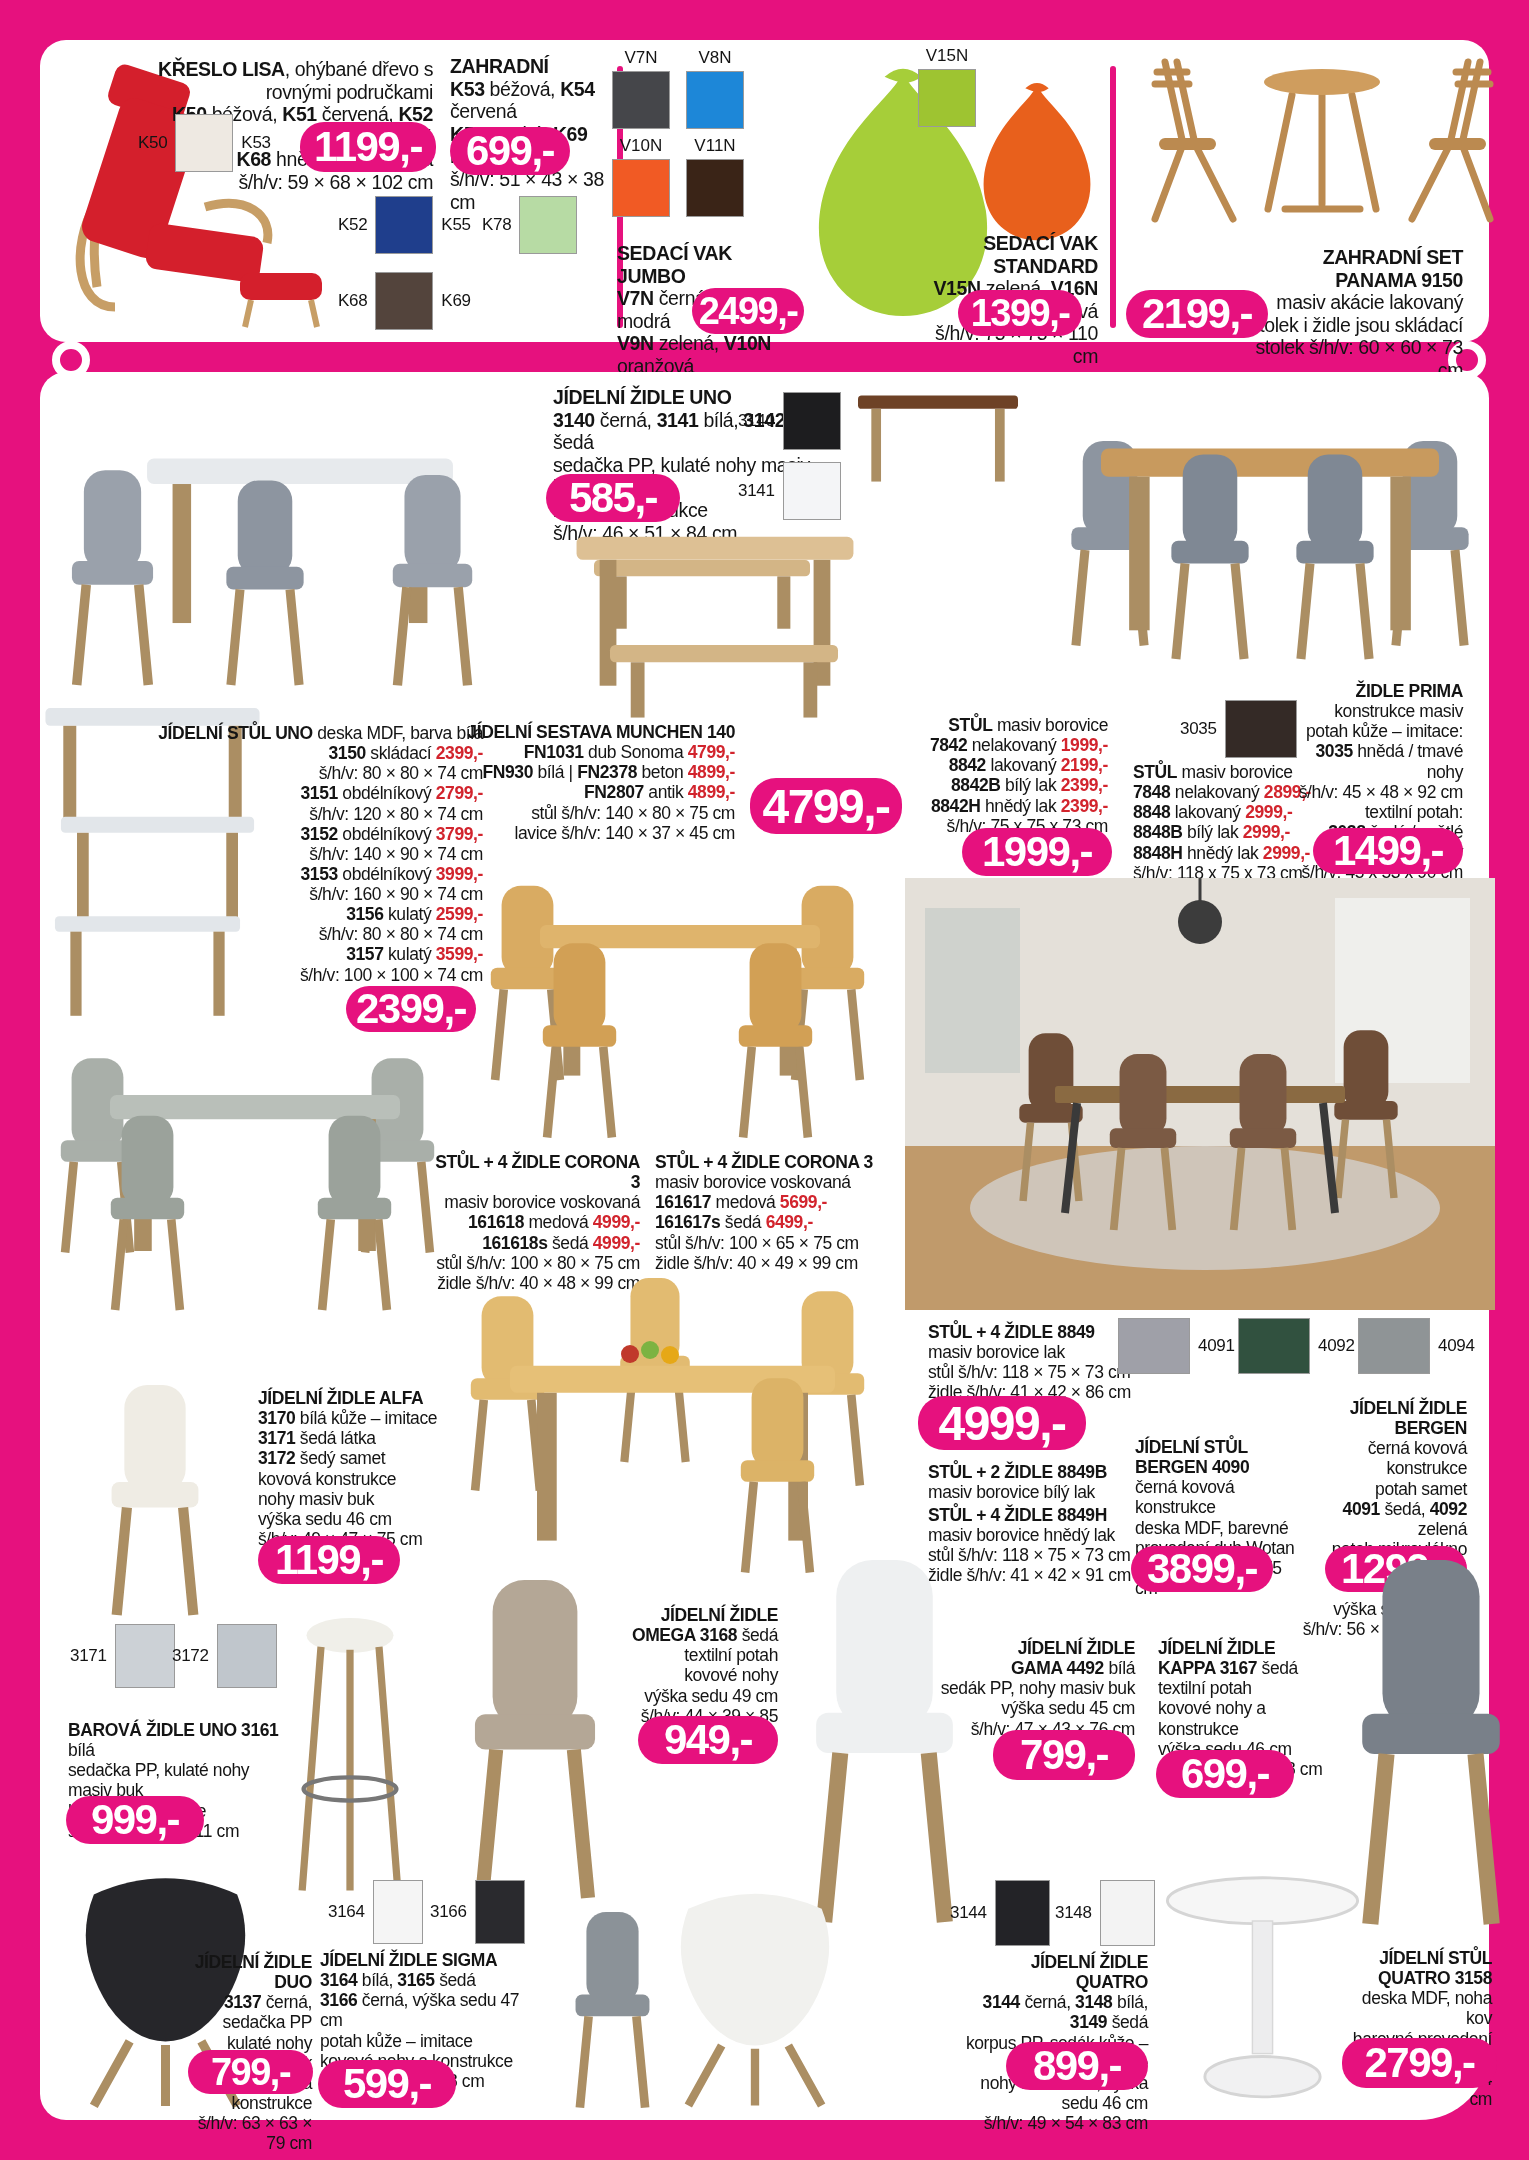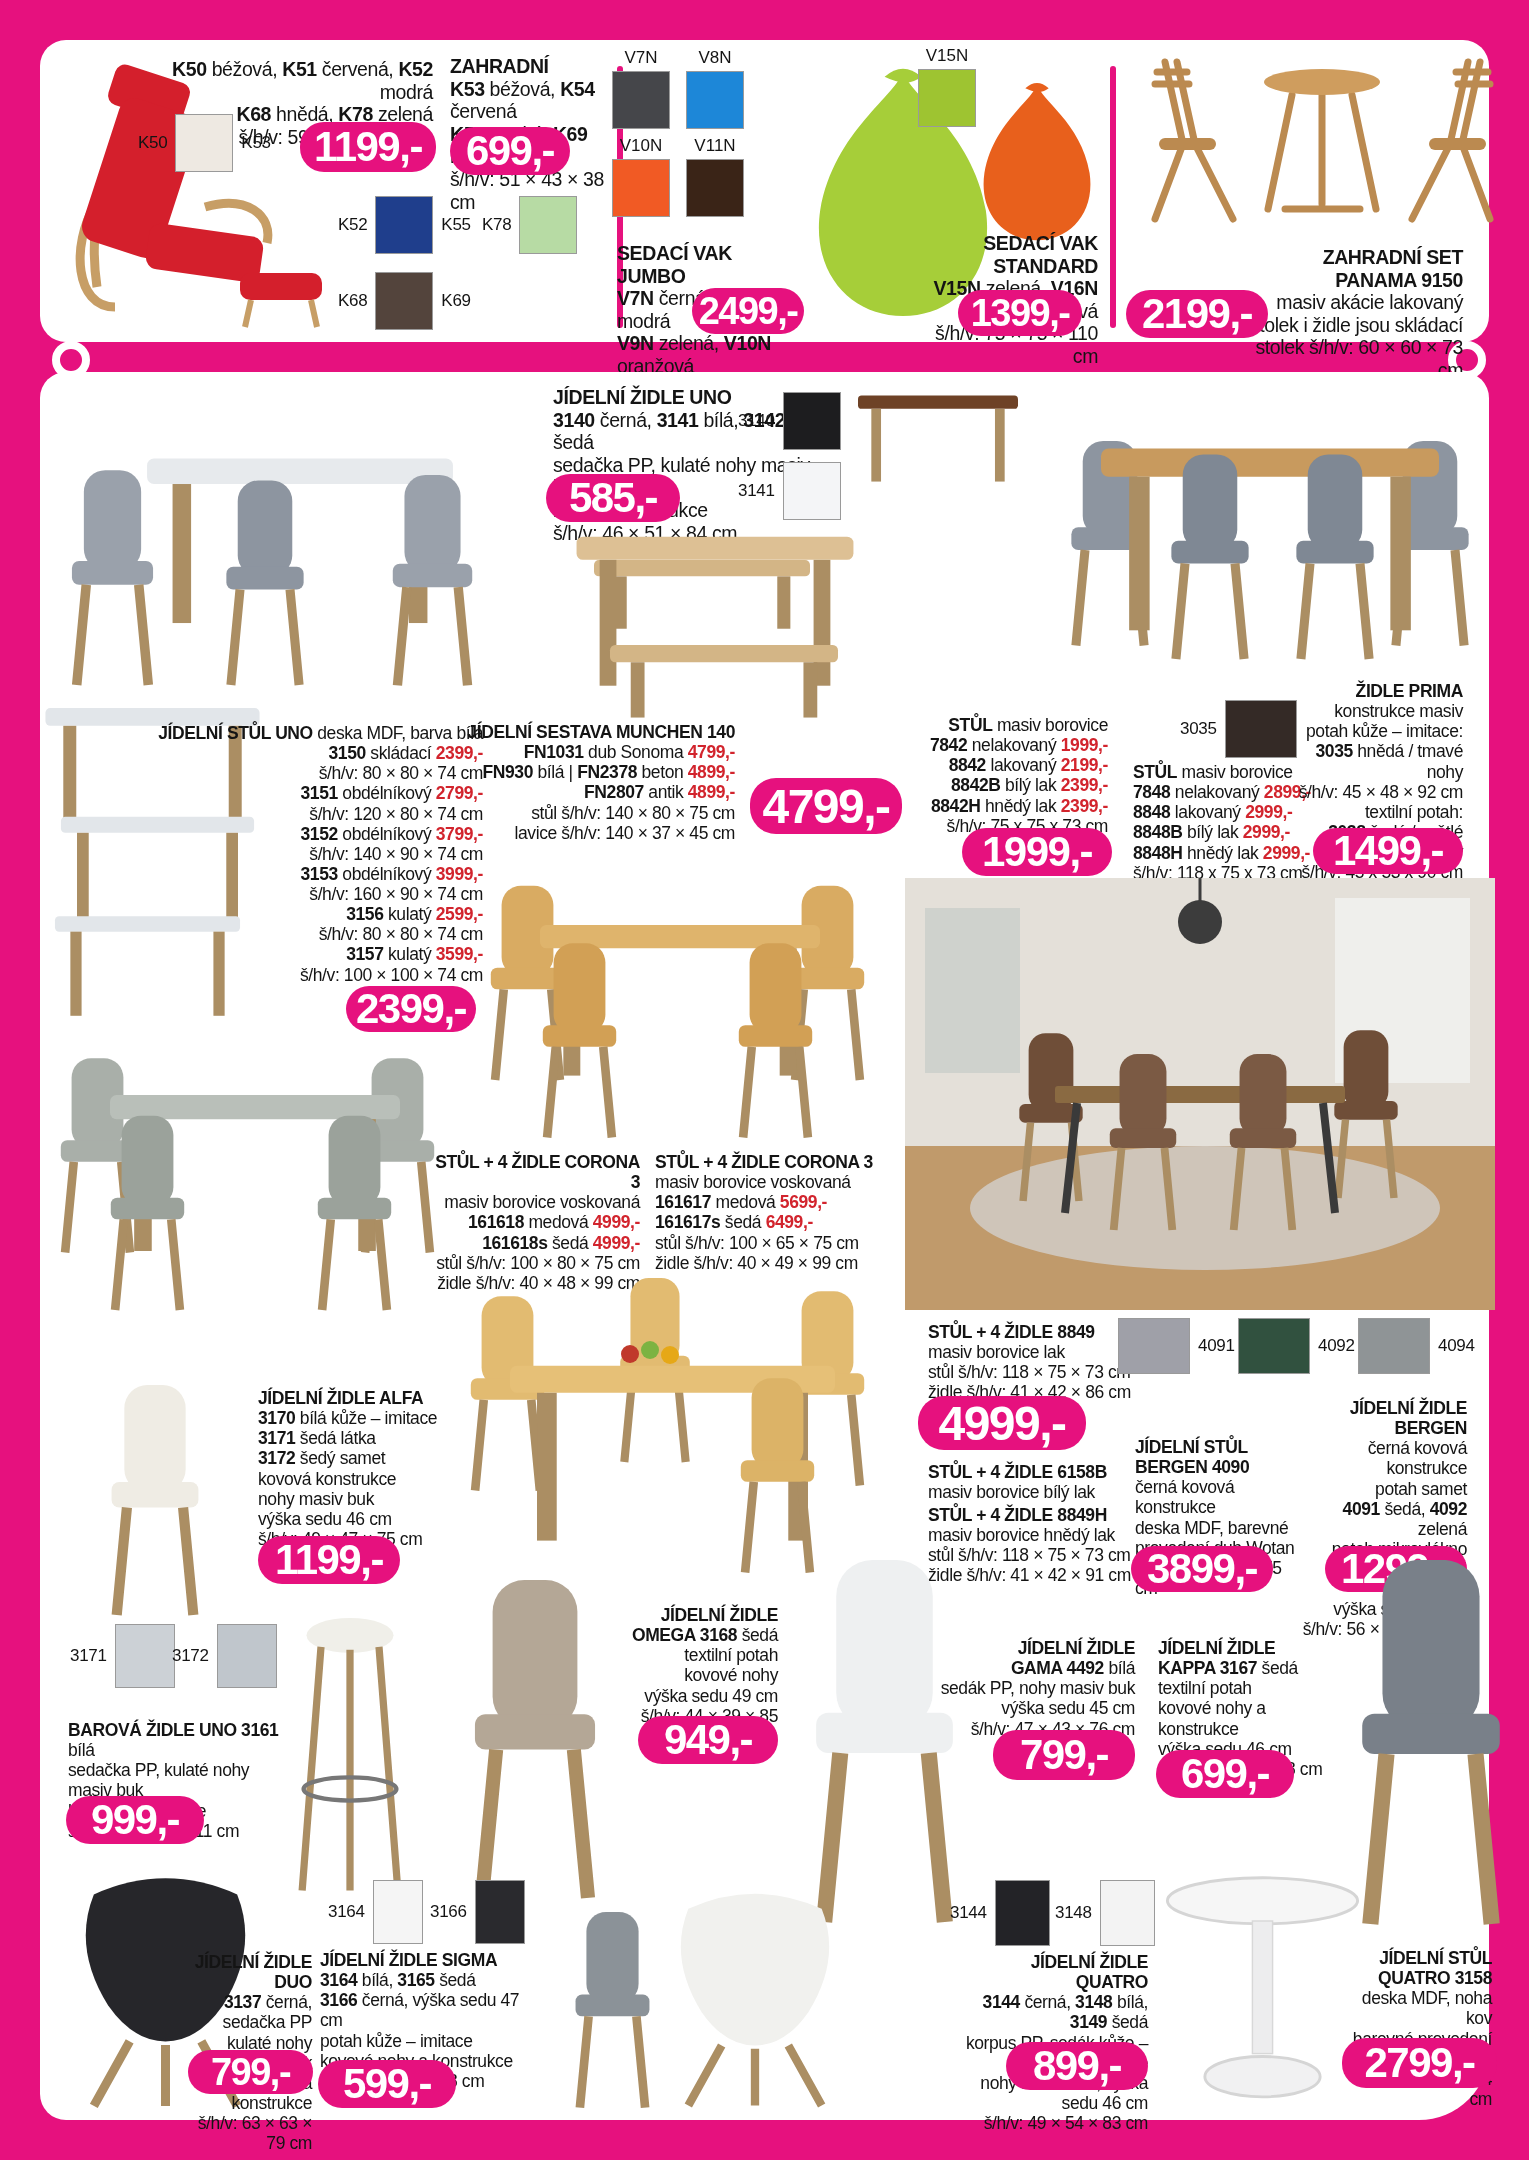--- a/index.html
+++ b/index.html
@@ -83,20 +83,21 @@
     <path d="M42 232 C30 150 60 82 112 55" stroke="#c79e66" stroke-width="9" fill="none"></path>
     <rect x="55" y="18" width="78" height="42" rx="10" fill="#d41f2c" transform="rotate(18 94 39)"></rect>
     <rect x="44" y="48" width="82" height="150" rx="16" fill="#d41f2c" transform="rotate(18 85 123)"></rect>
     <rect x="92" y="175" width="115" height="46" rx="12" fill="#d41f2c" transform="rotate(8 150 198)"></rect>
     <path d="M150 152 C192 140 218 160 212 188" stroke="#c79e66" stroke-width="9" fill="none"></path>
     <rect x="185" y="218" width="82" height="27" rx="10" fill="#d41f2c"></rect>
     <path d="M196 245 L190 272 M256 245 L262 272" stroke="#c79e66" stroke-width="6"></path>
   </svg>
 
   <div class="tb right" style="left:140px;top:58px;width:293px">
+      <div class="ln"><span class="sg-b">KŘESLO LISA</span><span class="sg-n">, ohýbané dřevo s rovnými područkami</span></div>
       <div class="ln"><span class="sg-b">K50</span><span class="sg-n"> béžová, </span><span class="sg-b">K51</span><span class="sg-n"> červená, </span><span class="sg-b">K52</span><span class="sg-n"> modrá</span></div>
       <div class="ln"><span class="sg-b">K68</span><span class="sg-n"> hnědá, </span><span class="sg-b">K78</span><span class="sg-n"> zelená</span></div>
       <div class="ln"><span class="sg-n">š/h/v: 59 × 68 × 102 cm</span></div>
     </div>
   <div class="badge" style="left:300px;top:122px;width:136px;height:50px">1199,-</div>
 
   <div class="sw" style="left:138px;top:114px">
     <span class="sl">K50</span>
     <span class="sq" style="width: 58px; height: 58px; background: rgb(238, 233, 226);"></span>
     <span class="sl">K53</span>
@@ -457,21 +458,21 @@
   <div class="badge" style="left:258px;top:1536px;width:142px;height:48px">1199,-</div>
 
   <div class="tb sm" style="left:928px;top:1322px;width:230px">
       <div class="ln"><span class="sg-b">STŮL + 4 ŽIDLE 8849</span></div>
       <div class="ln"><span class="sg-n">masiv borovice lak</span></div>
       <div class="ln"><span class="sg-n">stůl š/h/v: 118 × 75 × 73 cm</span></div>
       <div class="ln"><span class="sg-n">židle š/h/v: 41 × 42 × 86 cm</span></div>
     </div>
   <div class="badge big" style="left:918px;top:1396px;width:168px;height:54px">4999,-</div>
   <div class="tb sm" style="left:928px;top:1462px;width:230px">
-      <div class="ln"><span class="sg-b">STŮL + 4 ŽIDLE 6158B</span></div>
+      <div class="ln"><span class="sg-b">STŮL + 2 ŽIDLE 8849B</span></div>
       <div class="ln"><span class="sg-n">masiv borovice bílý lak</span></div>
     </div>
   <div class="tb sm" style="left:928px;top:1505px;width:230px">
       <div class="ln"><span class="sg-b">STŮL + 4 ŽIDLE 8849H</span></div>
       <div class="ln"><span class="sg-n">masiv borovice hnědý lak</span></div>
       <div class="ln"><span class="sg-n">stůl š/h/v: 118 × 75 × 73 cm</span></div>
       <div class="ln"><span class="sg-n">židle š/h/v: 41 × 42 × 91 cm</span></div>
     </div>
 
   <div class="sw" style="left:1118px;top:1318px">

